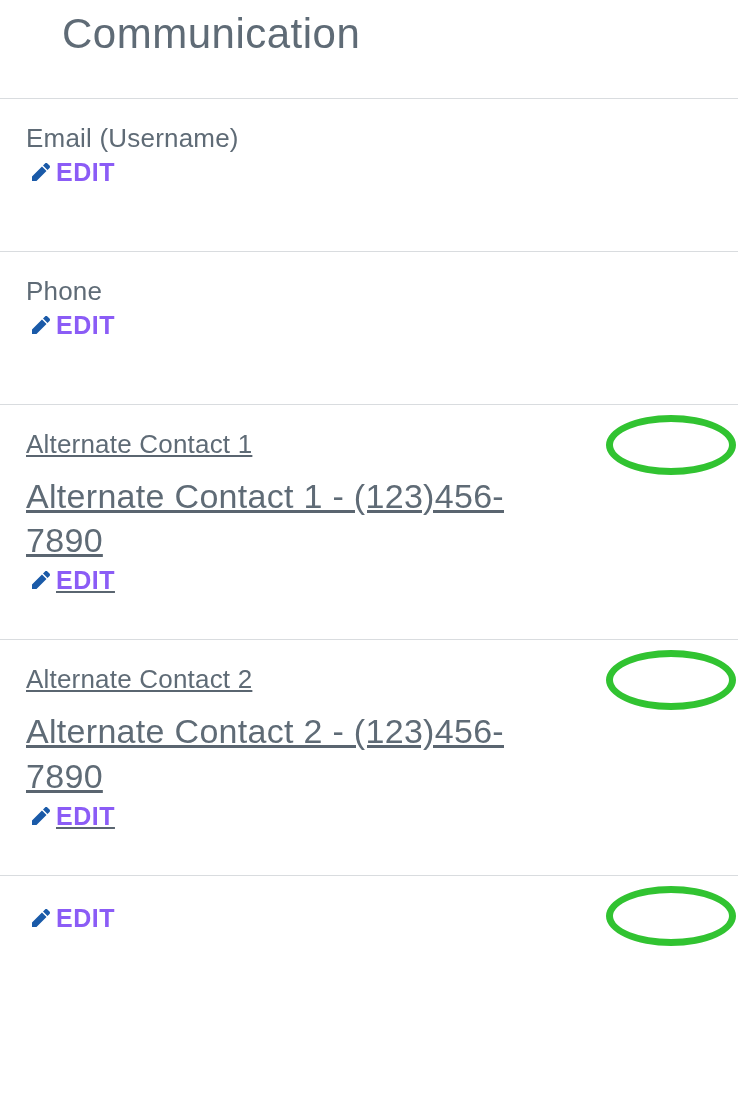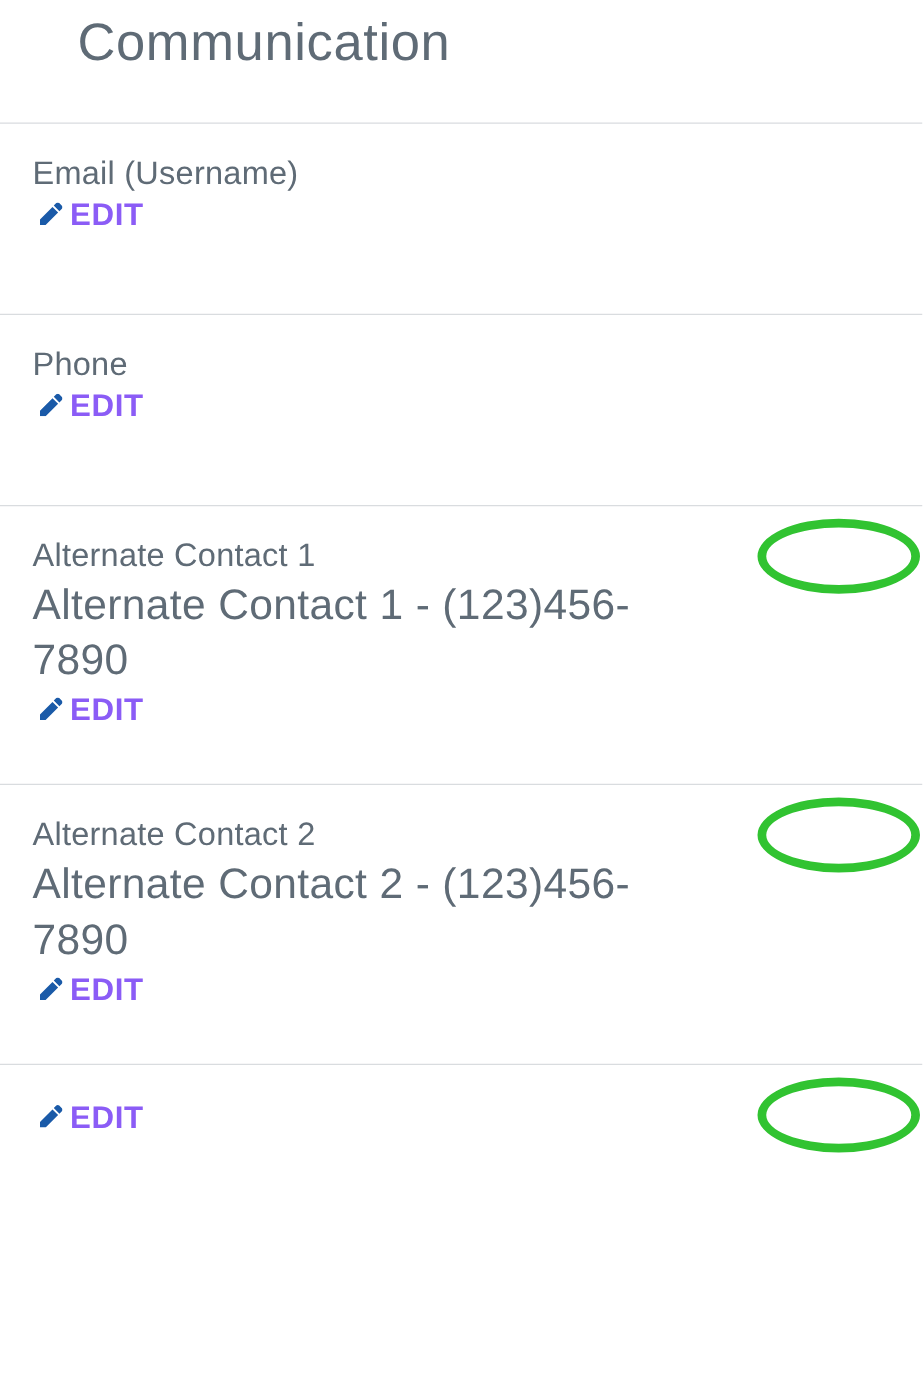--- a/index.html
+++ b/index.html
@@ -20,38 +20,39 @@
     letter-spacing: 0.5px;
     margin-left: 36px;
   }
   .section {
     border-top: 1px solid #d9dcdf;
     padding: 24px 26px 60px 26px;
     position: relative;
   }
   .section.tight {
     padding-bottom: 40px;
+    text-decoration: underline;
   }
   .section-header {
     display: flex;
     justify-content: space-between;
     align-items: flex-start;
     flex-direction: column;
   }
   .section-label {
     font-size: 26px;
     font-weight: 400;
     color: #5f6b76;
     letter-spacing: 0.2px;
   }
   .section-value {
     font-size: 34px;
     font-weight: 400;
     color: #5f6b76;
-    margin-top: 2px;
+    margin-top: 14px;
     line-height: 1.3;
     letter-spacing: 0.3px;
   }
   .edit-btn {
     display: inline-flex;
     align-items: center;
     gap: 6px;
     color: #8b5cf6;
     font-weight: 700;
     font-size: 25px;

